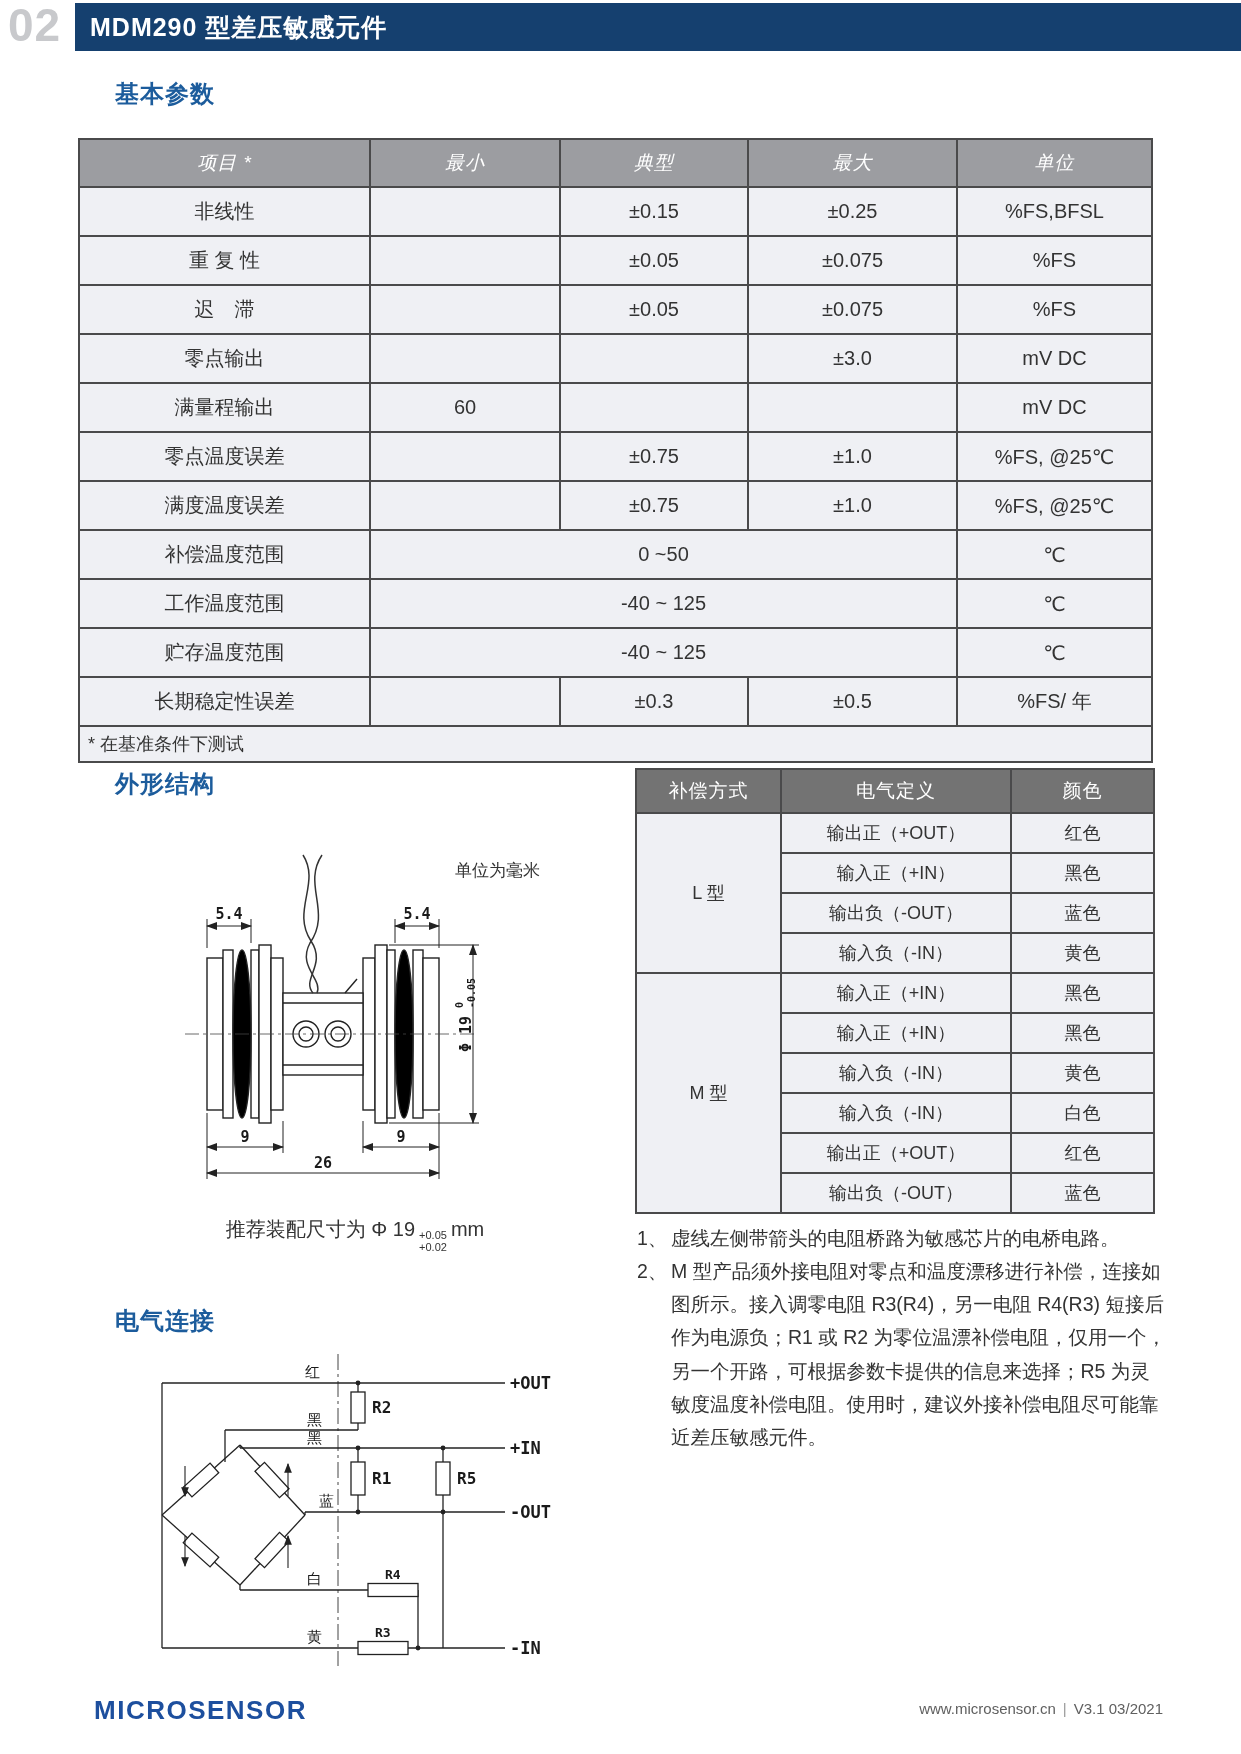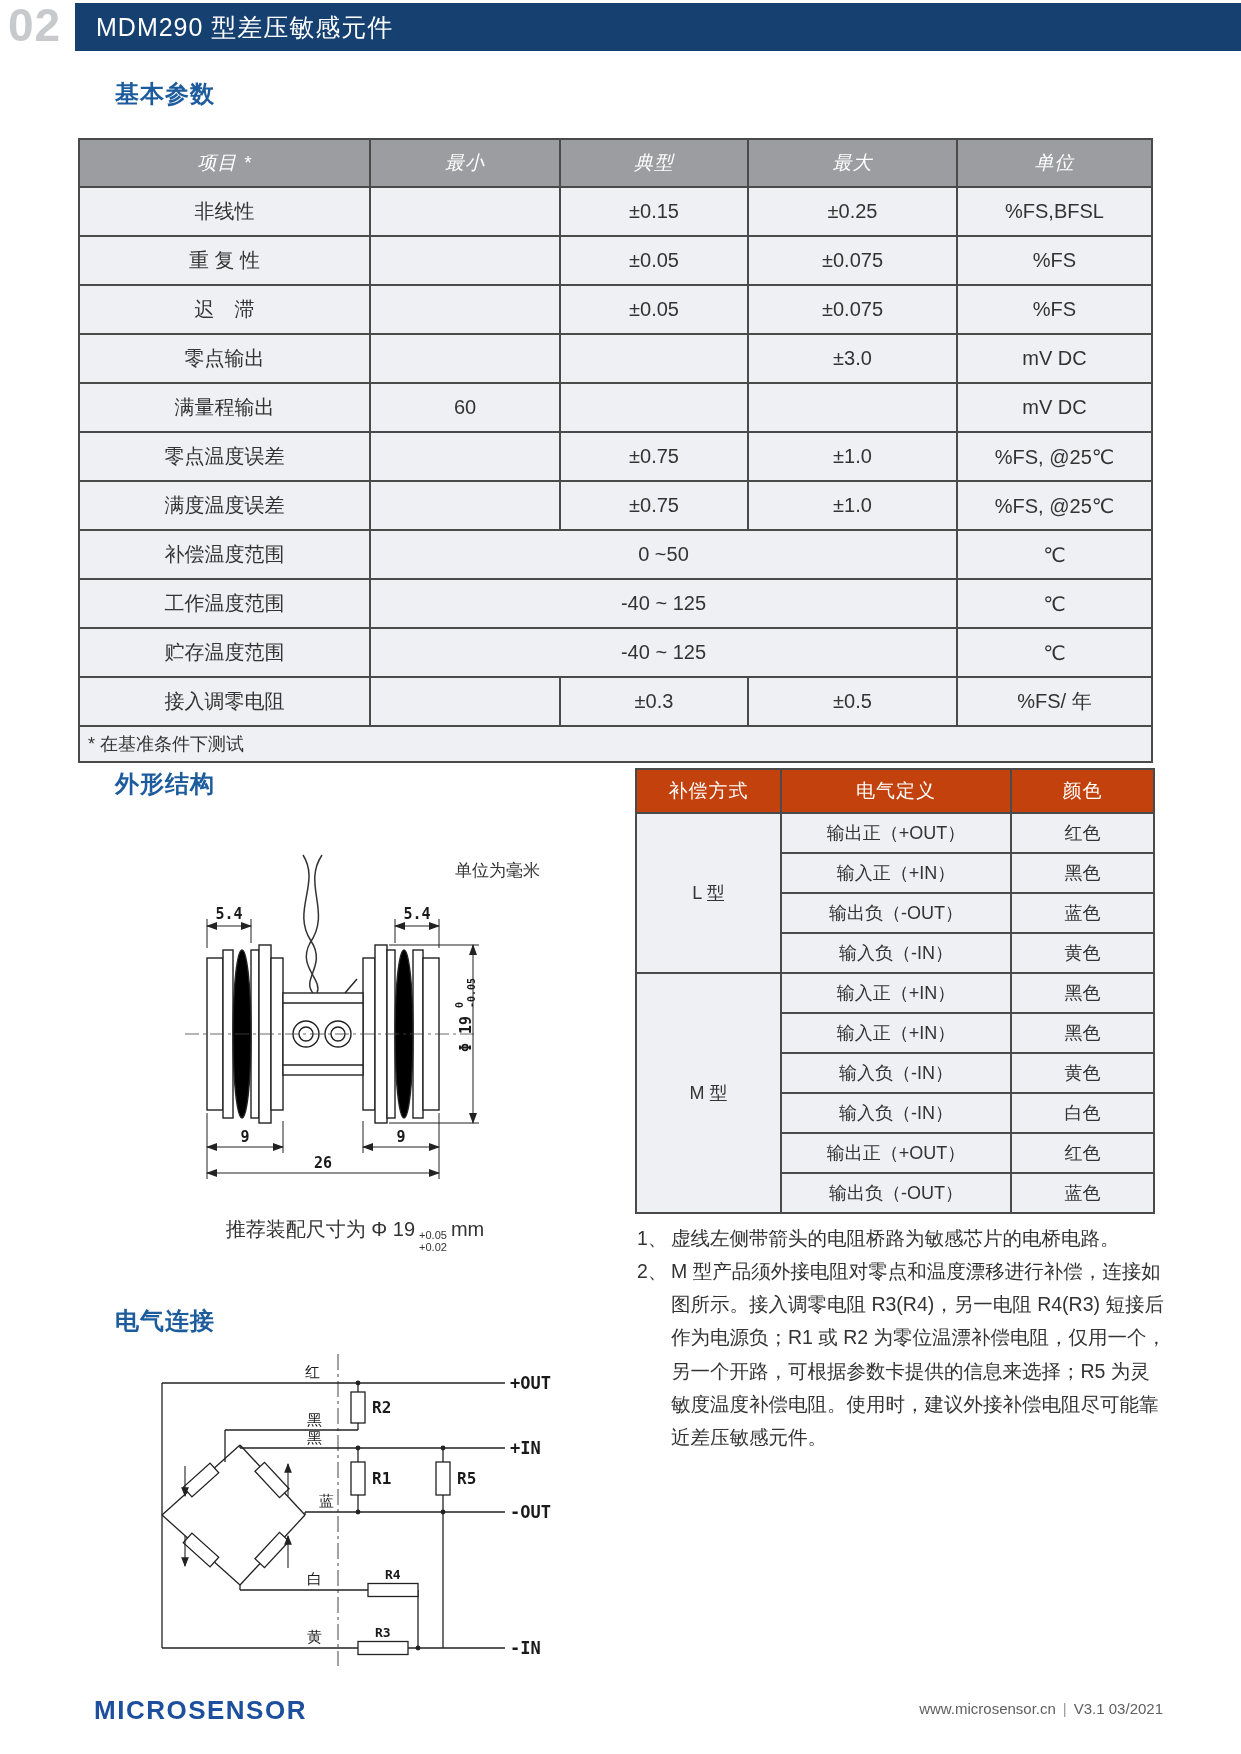--- a/index.html
+++ b/index.html
@@ -4,32 +4,32 @@
 <style>
   html,body{margin:0;padding:0;background:#fff;}
   .page{
     position:relative;width:1241px;height:1754px;background:#ffffff;overflow:hidden;
     font-family:"Liberation Sans","DejaVu Sans",sans-serif;color:#333;
   }
   
   .page-num{position:absolute;left:8px;top:-2px;font-size:46px;font-weight:bold;color:#c8c9cc;letter-spacing:1px;}
   .title-bar{position:absolute;left:75px;top:3px;width:1166px;height:48px;background:#15406f;
     display:flex;align-items:center;}
-  .title-bar .t{color:#fff;font-size:25px;font-weight:normal;padding-left:21px;letter-spacing:1px;}
+  .title-bar .t{color:#fff;font-size:25px;font-weight:bold;padding-left:15px;letter-spacing:1px;}
   .section-title{position:absolute;font-size:24px;font-weight:bold;color:#1c5c9c;letter-spacing:1px;margin-left:37px;}
   
   table{border-collapse:collapse;table-layout:fixed;}
   .ptable{position:absolute;left:78px;top:138px;width:1073px;}
   .ptable th{height:44px;background:#9c9da1;color:#fff;font-size:19px;font-weight:normal;
     border:2px solid #4a4a4b;letter-spacing:1px;font-style:italic;}
   .ptable td{height:45px;background:#eff0f4;font-size:20px;color:#333;text-align:center;
     border:2px solid #4a4a4b;}
   .ptable td.foot{height:32px;text-align:left;font-size:18px;padding-left:8px;}
   .wtable{position:absolute;left:635px;top:768px;width:518px;}
-  .wtable th{height:40px;background:#c2410c;color:#fff;font-size:19px;font-weight:normal;
+  .wtable th{height:40px;background:#737373;color:#fff;font-size:19px;font-weight:normal;
     border:2px solid #4a4a4b;letter-spacing:1px;}
   .wtable td{height:36px;background:#eff0f4;font-size:18px;color:#333;text-align:center;
     border:2px solid #4a4a4b;}
   .unit-note{position:absolute;left:455px;top:827px;font-size:17px;color:#333;margin-top:32px;}
   .fit-note{position:absolute;left:190px;top:1216px;width:330px;font-size:20px;color:#333;text-align:center;}
   .tolstack{display:inline-flex;flex-direction:column;font-size:11px;line-height:1.1;vertical-align:-3px;margin:0 4px;text-align:left;}
   
   .notes{position:absolute;left:637px;top:1222px;width:532px;font-size:19.5px;line-height:1.7;color:#333;}
   .note{display:flex;}
   .note-num{flex:0 0 34px;}
@@ -129,21 +129,21 @@
       <td>工作温度范围</td>
       <td colspan="3">-40 ~ 125</td>
       <td>℃</td>
     </tr>
     <tr>
       <td>贮存温度范围</td>
       <td colspan="3">-40 ~ 125</td>
       <td>℃</td>
     </tr>
     <tr>
-      <td>接入调零电阻</td>
+      <td>长期稳定性误差</td>
       <td></td>
       <td>±0.3</td>
       <td>±0.5</td>
       <td>%FS/ 年</td>
     </tr>
     <tr>
       <td class="foot" colspan="5">* 在基准条件下测试</td>
     </tr>
   </tbody>
     </table>

